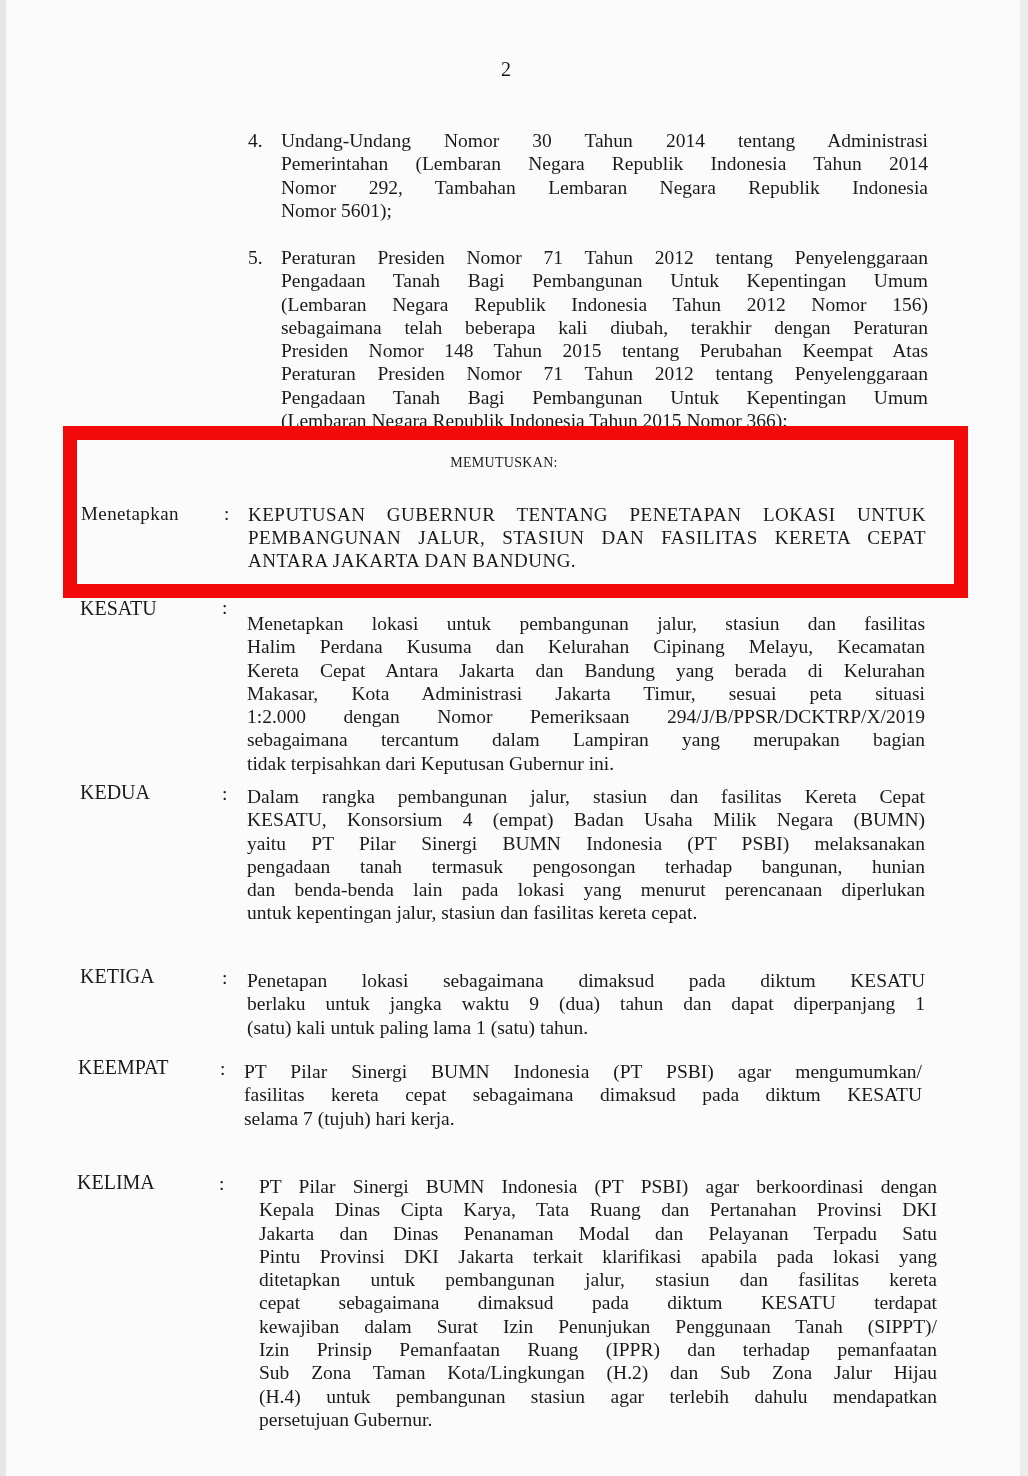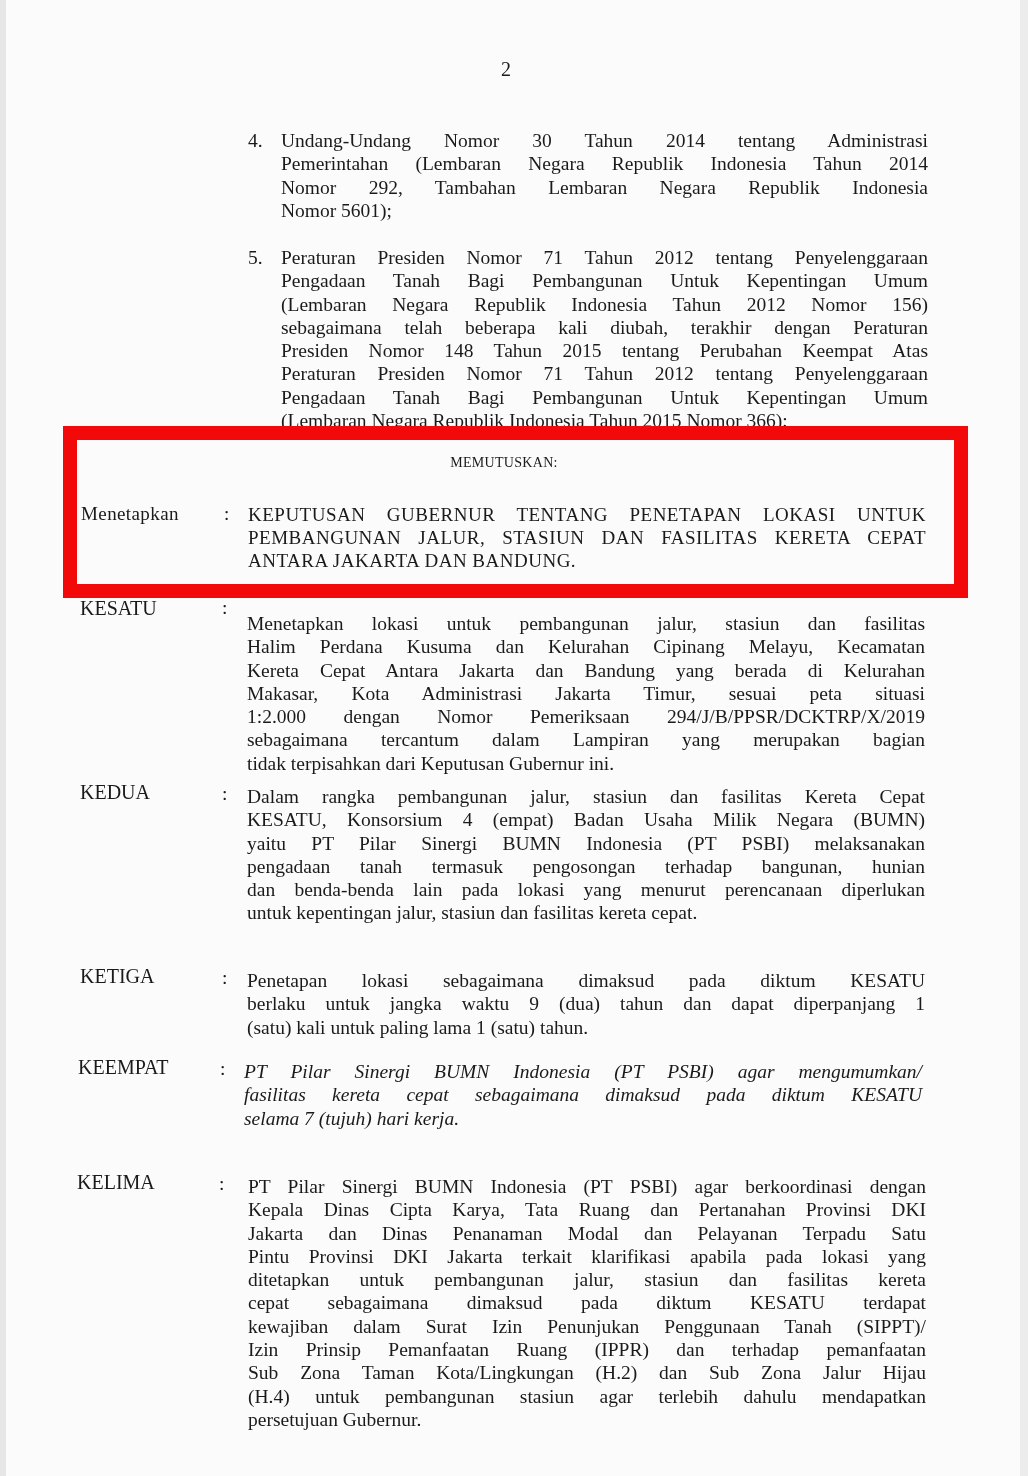--- a/index.html
+++ b/index.html
@@ -99,29 +99,29 @@
 <div class="dictum-label" style="top:965px;">KETIGA</div>
 <div class="dictum-colon" style="top:967px;">:</div>
 <div class="dictum-body" style="top:969px;">
   <span class="line">Penetapan lokasi sebagaimana dimaksud pada diktum KESATU</span>
   <span class="line">berlaku untuk jangka waktu 9 (dua) tahun dan dapat diperpanjang 1</span>
   <span class="line last">(satu) kali untuk paling lama 1 (satu) tahun.</span>
 </div>
 
 <div class="dictum-label" style="top:1056px;left:78px;">KEEMPAT</div>
 <div class="dictum-colon" style="top:1058px;left:220px;">:</div>
-<div class="dictum-body" style="top:1060px;left:244px;font-style:italic;">
+<div class="dictum-body" style="top:1060px;left:244px;">
   <span class="line">PT Pilar Sinergi BUMN Indonesia (PT PSBI) agar mengumumkan/</span>
   <span class="line">fasilitas kereta cepat sebagaimana dimaksud pada diktum KESATU</span>
   <span class="line last">selama 7 (tujuh) hari kerja.</span>
 </div>
 
 <div class="dictum-label" style="top:1171px;left:77px;">KELIMA</div>
 <div class="dictum-colon" style="top:1173px;left:219px;">:</div>
-<div class="dictum-body" style="top:1175px;left:248px;">
+<div class="dictum-body" style="top:1175px;left:259px;">
   <span class="line">PT Pilar Sinergi BUMN Indonesia (PT PSBI) agar berkoordinasi dengan</span>
   <span class="line">Kepala Dinas Cipta Karya, Tata Ruang dan Pertanahan Provinsi DKI</span>
   <span class="line">Jakarta dan Dinas Penanaman Modal dan Pelayanan Terpadu Satu</span>
   <span class="line">Pintu Provinsi DKI Jakarta terkait klarifikasi apabila pada lokasi yang</span>
   <span class="line">ditetapkan untuk pembangunan jalur, stasiun dan fasilitas kereta</span>
   <span class="line">cepat sebagaimana dimaksud pada diktum KESATU terdapat</span>
   <span class="line">kewajiban dalam Surat Izin Penunjukan Penggunaan Tanah (SIPPT)/</span>
   <span class="line">Izin Prinsip Pemanfaatan Ruang (IPPR) dan terhadap pemanfaatan</span>
   <span class="line">Sub Zona Taman Kota/Lingkungan (H.2) dan Sub Zona Jalur Hijau</span>
   <span class="line">(H.4) untuk pembangunan stasiun agar terlebih dahulu mendapatkan</span>

